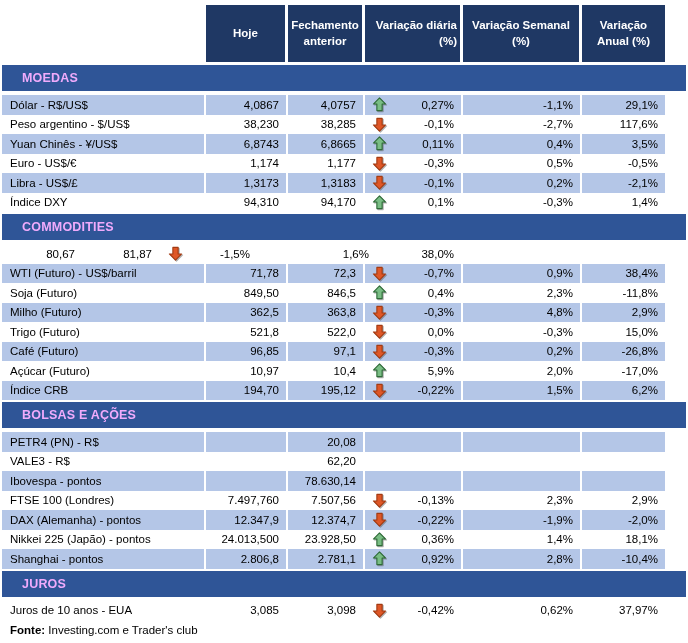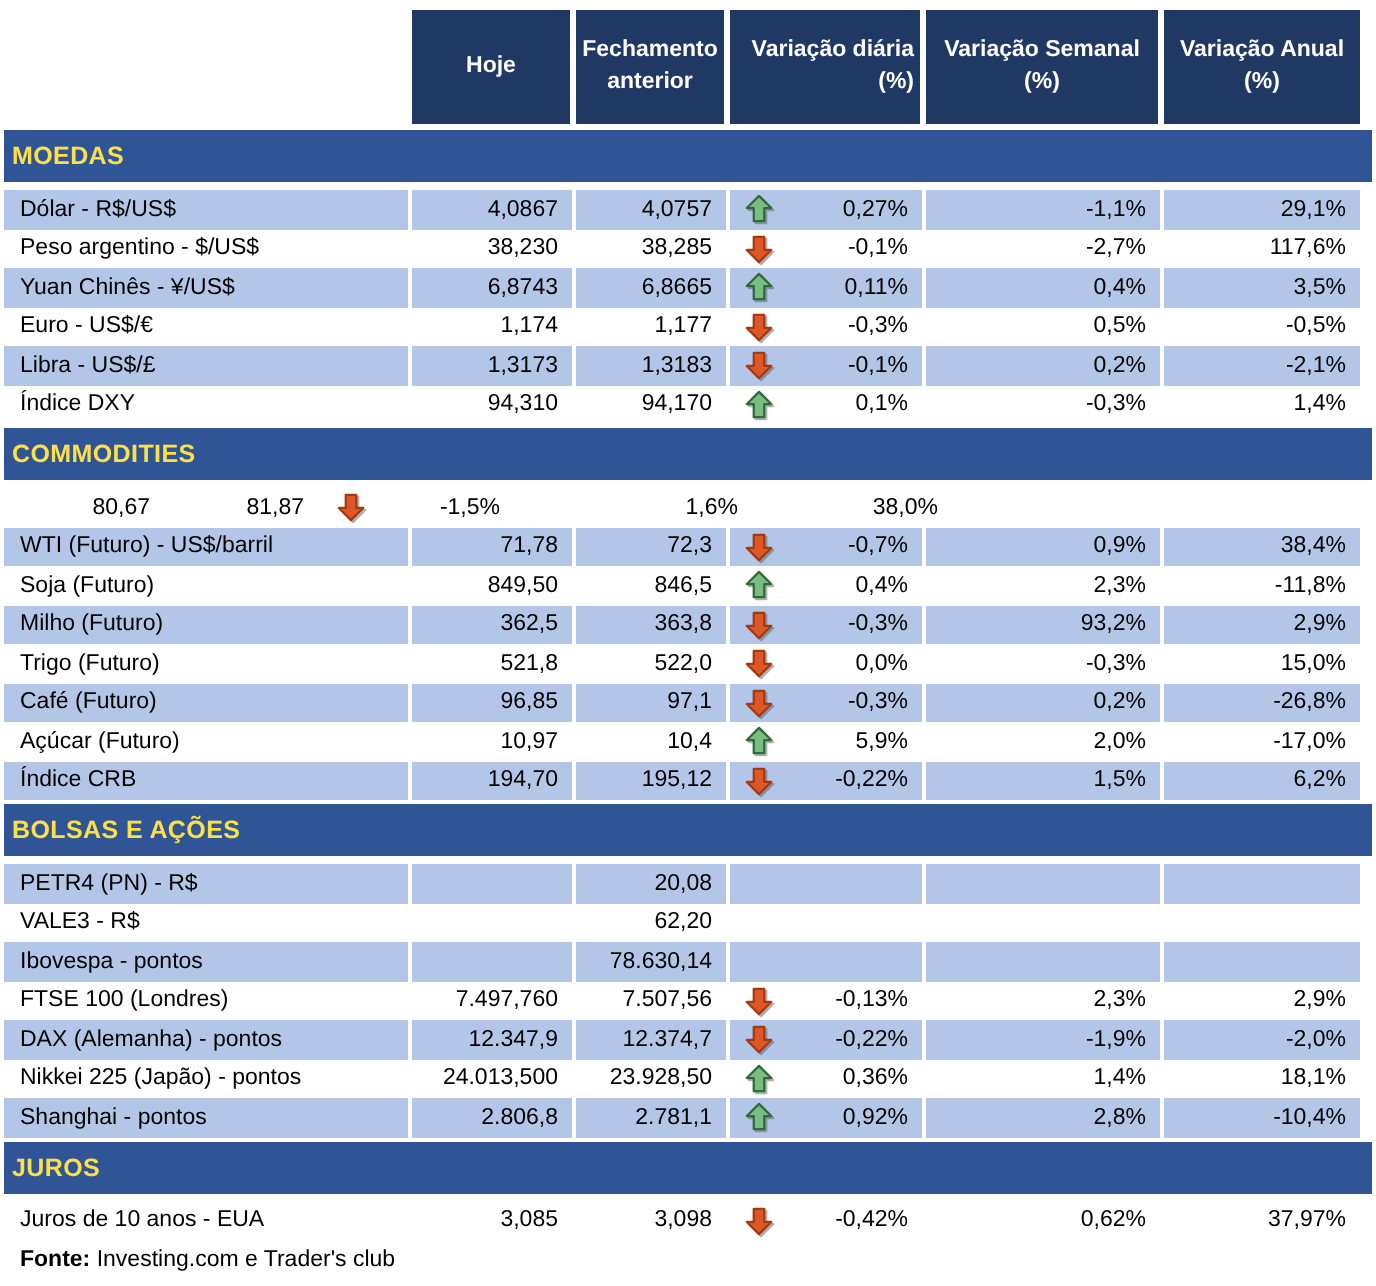--- a/index.html
+++ b/index.html
@@ -27,27 +27,27 @@
   }
   .hcell.blank{background:#fff;border-right:none;}
   .hcell:last-child{border-right:none;}
 
   
   .c0{width:204px;flex:none;}
   .c1{width:82px;flex:none;}
   .c2{width:77px;flex:none;}
   .c3{width:98px;flex:none;text-align:right;}
   .c4{width:119px;flex:none;}
-  .c5{width:98px;flex:none;}
+  .c5{width:83px;flex:none;}
 
   
   .section-bar{
-    height:26px;background:var(--section-bg);color:#fde047;
+    height:26px;background:var(--section-bg);color:#f0abfc;
     font-weight:bold;font-size:12.5px;letter-spacing:.2px;
-    display:flex;align-items:center;padding-left:4px;
+    display:flex;align-items:center;padding-left:20px;
     margin:2px 0 4px 0;
   }
 
   
   .row{display:flex;height:19.5px;font-size:11.5px;}
   .cell{
     display:flex;align-items:center;height:100%;
     border-right:2px solid #fff;background:transparent;
     overflow:hidden;white-space:nowrap;
   }
@@ -223,21 +223,21 @@
         <div class="cell num c1">362,5</div>
         <div class="cell num c2">363,8</div>
         <div class="cell vard c3">
           <span class="arrow-box">
             <svg width="15" height="15" viewBox="0 0 16 16">
     <polygon points="8,15 1.5,8.5 5.2,8.5 5.2,1.5 10.8,1.5 10.8,8.5 14.5,8.5" fill="#DF5727" stroke="#A33B12" stroke-width="1.2" stroke-linejoin="round"></polygon>
   </svg>
           </span>
           <span>-0,3%</span>
         </div>
-        <div class="cell num c4">93,2%</div>
+        <div class="cell num c4">4,8%</div>
         <div class="cell num c5">2,9%</div>
       </div>
       <div class="row">
         <div class="cell label c0">Trigo (Futuro)</div>
         <div class="cell num c1">521,8</div>
         <div class="cell num c2">522,0</div>
         <div class="cell vard c3">
           <span class="arrow-box">
             <svg width="15" height="15" viewBox="0 0 16 16">
     <polygon points="8,15 1.5,8.5 5.2,8.5 5.2,1.5 10.8,1.5 10.8,8.5 14.5,8.5" fill="#DF5727" stroke="#A33B12" stroke-width="1.2" stroke-linejoin="round"></polygon>

